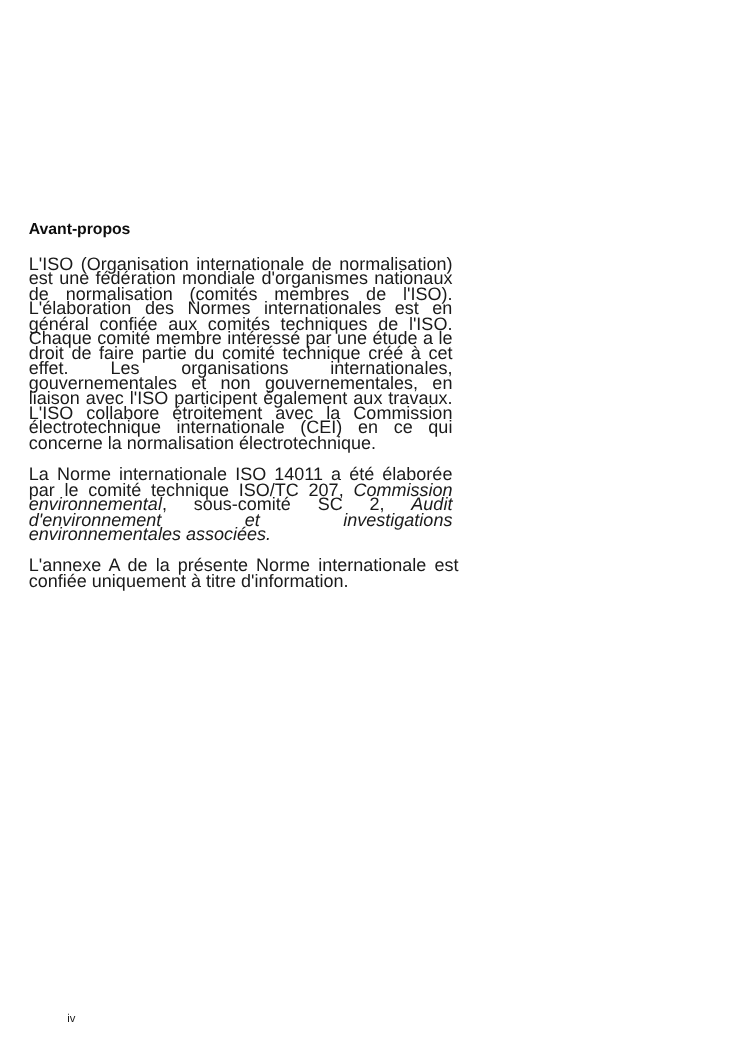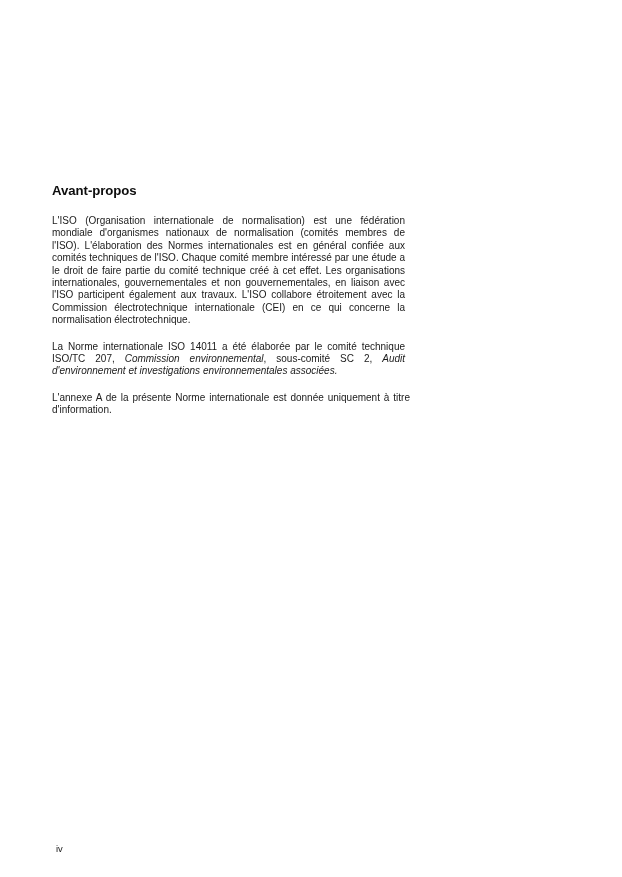--- a/index.html
+++ b/index.html
@@ -52,39 +52,39 @@
   }
   .copyright-glyph {
     font-size: 8.4px;
     position: relative;
     top: -0.3px;
   }
 
   
   .content {
     position: absolute;
-    left: 52px;
+    left: 24px;
     top: 183px;
     width: 353px;
   }
 
   h1.section-title {
     margin: 0 0 17px 0;
     padding: 0;
     font-size: 13.2px;
     font-weight: bold;
     letter-spacing: -0.05px;
     color: #0d0d0d;
     line-height: 15px;
   }
 
   p.body-para {
     margin: 0 0 14px 0;
     padding: 0;
-    font-size: 10px;
+    font-size: 15px;
     line-height: 12.4px;
     text-align: justify;
     text-justify: inter-word;
     color: #1a1a1a;
     hyphens: manual;
   }
   p.body-para:last-child {
     margin-bottom: 0;
   }
   .ital {
@@ -116,19 +116,19 @@
 
   <div class="content">
 
     <h1 class="section-title">Avant-propos</h1>
 
     <p class="body-para para-1">L'ISO (Organisation internationale de normalisation) est une fédération mondiale d'organismes nationaux de normalisation (comités membres de l'ISO). L'élaboration des Normes internationales est en général confiée aux comités techniques de l'ISO. Chaque comité membre intéressé par une étude a le droit de faire partie du comité technique créé à cet effet. Les organisations internationales, gouvernementales et non gouvernementales, en liaison avec l'ISO participent également aux travaux. L'ISO collabore étroitement avec la Commission électrotechnique internationale (CEI) en ce qui concerne la normalisation électrotechnique.</p>
 
 
     <p class="body-para para-3"><span>La Norme internationale ISO 14011 a été élaborée par le comité technique ISO/TC 207, </span><span class="ital">Commission environnemental</span><span>, sous-comité SC 2, </span><span class="ital">Audit d'environnement et investigations environnementales associées.</span></p>
 
-    <p class="body-para para-4">L'annexe A de la présente Norme internationale est donnée uniquement à titre d'information.</p>
+    <p class="body-para para-4">L'annexe A de la présente Norme internationale est confiée uniquement à titre d'information.</p>
 
   </div>
 
   <div class="folio">iv</div>
 
 </div>
 
 </body></html>

